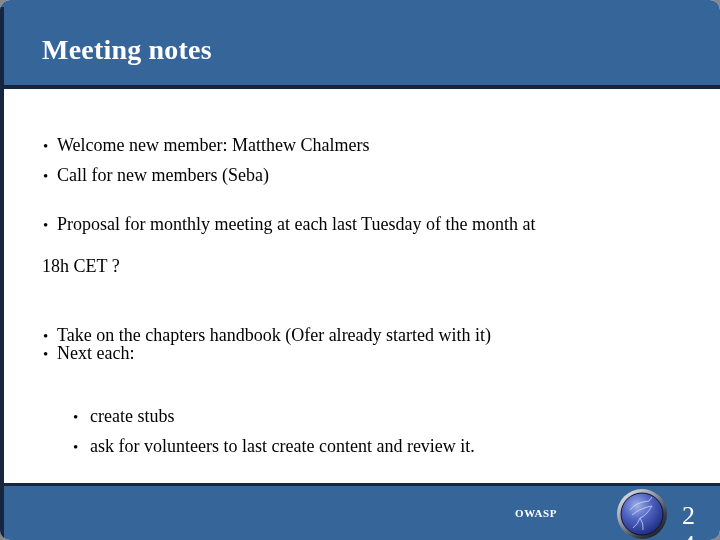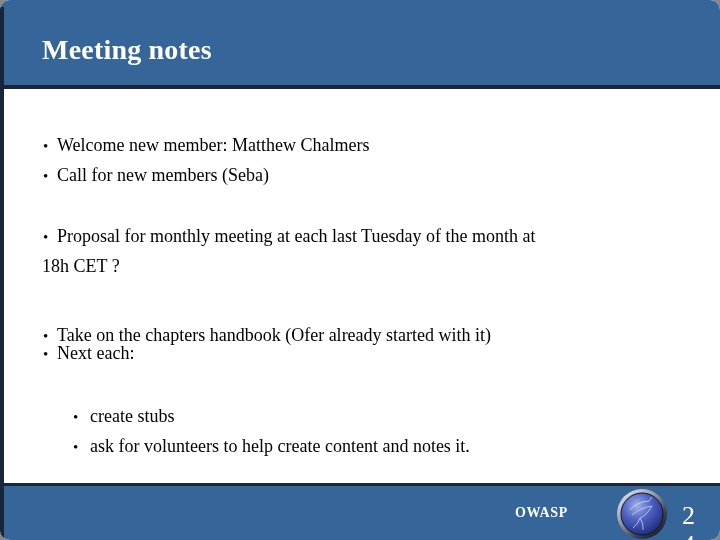--- a/index.html
+++ b/index.html
@@ -40,37 +40,37 @@
     white-space: nowrap;
     margin-top: 32px;
   }
   .dot {
     display: inline-block; width: 14px; padding-left: 1px;
     font-size: 15px; vertical-align: baseline;
   }
   .l2 .dot { margin-left: 30px; width: 17px; }
   .t1 { top: 101px; }
   .t2 { top: 131px; }
-  .t3 { top: 192px; }
+  .t3 { top: 180px; }
   .t4 { top: 222px; }
   .t5 { top: 291px; }
   .t6 { top: 309px; }
   .t7 { top: 342px; }
   .t8 { top: 372px; }
   .t9 { top: 402px; }
 
   
   .footer {
     position: absolute; left: 0; right: 0; top: 483px; bottom: 0;
     background: #36659A;
     border-top: 3px solid #17253F;
   }
   .owasp {
     position: absolute; left: 515px; top: 19px;
-    font-size: 14px; font-weight: bold; color: #ffffff;
+    font-size: 11px; font-weight: bold; color: #ffffff;
     letter-spacing: 0.6px; line-height: 16px;
   }
   .logo {
     position: absolute; left: 616px; top: 2px;
     width: 52px; height: 52px;
   }
   .pagenum {
     position: absolute; left: 682px; top: 15px;
     font-size: 26px; line-height: 29px; color: #ffffff;
     text-align: left;
@@ -97,21 +97,21 @@
 
     <div class="line t4"><span class="txt">18h CET ?</span></div>
 
     <div class="line t5"><span class="dot">•</span><span class="txt">Take on the chapters handbook (Ofer already started with it)</span></div>
 
     <div class="line t6"><span class="dot">•</span><span class="txt">Next each:</span></div>
 
 
     <div class="line t8 l2"><span class="dot">•</span><span class="txt">create stubs</span></div>
 
-    <div class="line t9 l2"><span class="dot">•</span><span class="txt">ask for volunteers to help create content and notes it.</span></div>
+    <div class="line t9 l2"><span class="dot">•</span><span class="txt">ask for volunteers to last create content and review it.</span></div>
 
   </div>
 
   <div class="footer">
     <div class="owasp">OWASP</div>
 
     <div class="logo">
       <svg width="52" height="52" viewBox="0 0 52 52">
         <defs>
           <linearGradient id="ring" x1="0%" y1="0%" x2="85%" y2="100%">

